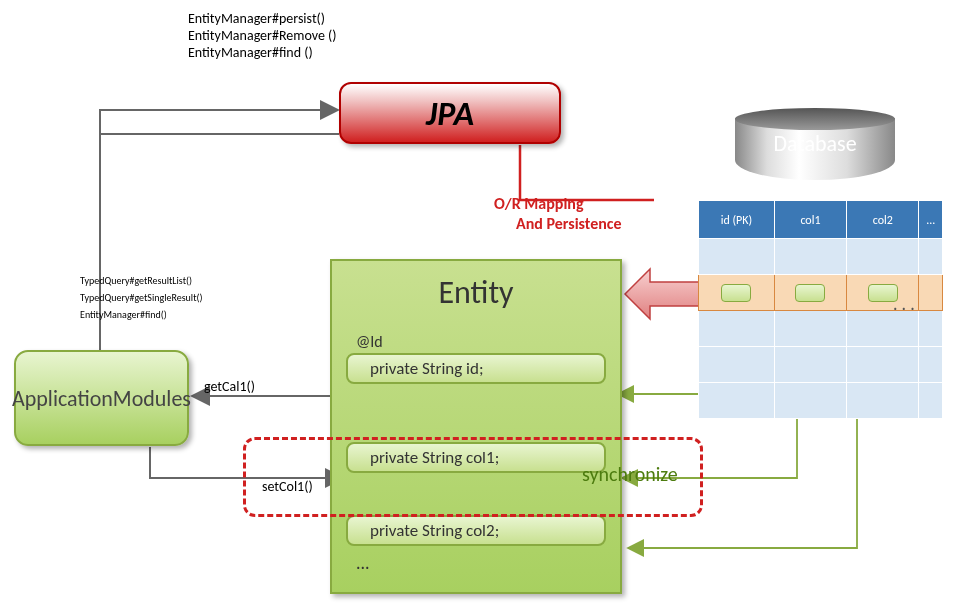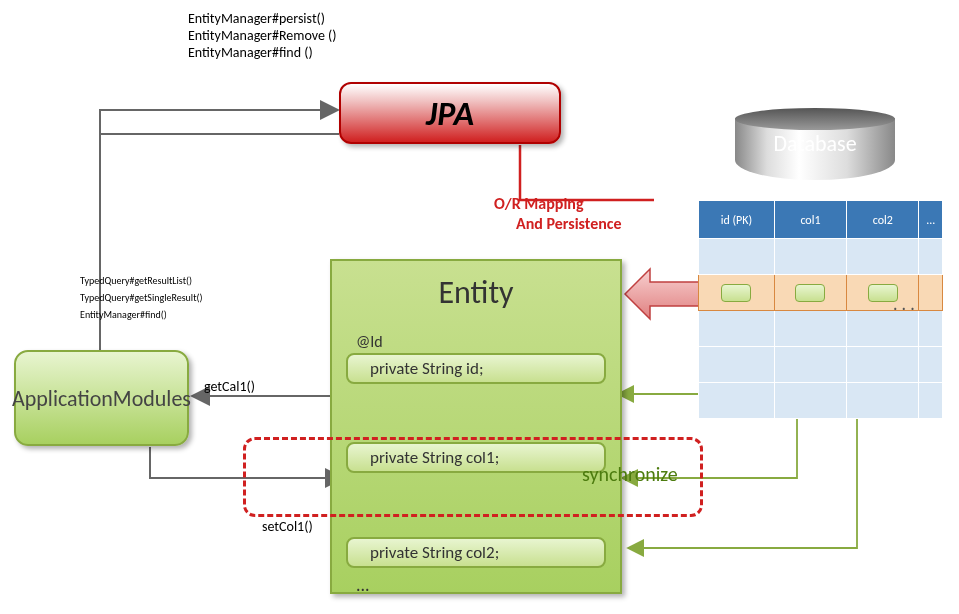--- a/index.html
+++ b/index.html
@@ -15,26 +15,26 @@
 .db-table th{background:#3b78b5;color:#fff;border:1px solid #fff;height:38px;font-weight:normal;text-align:center}
 .db-table td{background:#d9e7f4;border:1px solid #fff;height:36px}
 .db-row-hl td{background:#f9d9b5;border:1px solid #d88840}
 .db-cell-box{width:30px;height:18px;background:linear-gradient(to bottom,#e8f5d0,#c8e090);border:1px solid #88aa40;border-radius:4px;margin:0 auto}
 .entity-box{left:330px;top:259px;width:292px;height:335px;background:linear-gradient(to bottom,#c8e090,#a8d060);border:2px solid #88aa40;box-shadow:3px 3px 5px rgba(0,0,0,0.3)}
 .entity-title{text-align:center;font-size:32px;color:#333;margin-top:12px}
 .entity-field{margin:0 14px;padding:3px 22px;background:linear-gradient(to bottom,#e8f5d0,#c8e090);border:2px solid #88aa40;border-radius:8px;font-size:17px;color:#333}
 .entity-anno{margin:20px 0 2px 24px;font-size:16px;color:#333}
 .f1{margin-top:2px}
 .f2{margin-top:58px}
-.f3{margin-top:64px}
+.f3{margin-top:42px}
 .ellipsis{margin:6px 0 0 24px;font-size:18px;color:#333}
 .tq-methods{left:80px;top:272px;font-size:10px;line-height:17px;color:#000}
 .app-box{left:14px;top:350px;width:175px;height:96px;background:linear-gradient(to bottom,#e8f5d0,#a8d060);border:2px solid #88aa40;border-radius:14px;display:flex;flex-direction:row;align-items:center;justify-content:center;font-size:22px;color:#444;box-shadow:3px 3px 5px rgba(0,0,0,0.3)}
 .getcal{left:204px;top:378px;font-size:14px;color:#000}
-.setcol{left:262px;top:518px;font-size:14px;color:#000}
+.setcol{left:262px;top:478px;font-size:14px;color:#000}
 .ormap{left:494px;top:194px;font-size:16px;font-weight:bold;color:#d02020;line-height:20px}
 .sync{left:582px;top:462px;font-size:20px;font-weight:normal;color:#4d7c0f}
 .sync-dash{left:243px;top:437px;width:460px;height:80px;border:3px dashed #d02020;border-radius:12px}
 .dots{left:893px;top:293px;font-size:18px;color:#555}
 svg{position:absolute;top:0;left:0;pointer-events:none}
 </style>
 </head>
 <body>
 
 <svg width="959" height="614">

